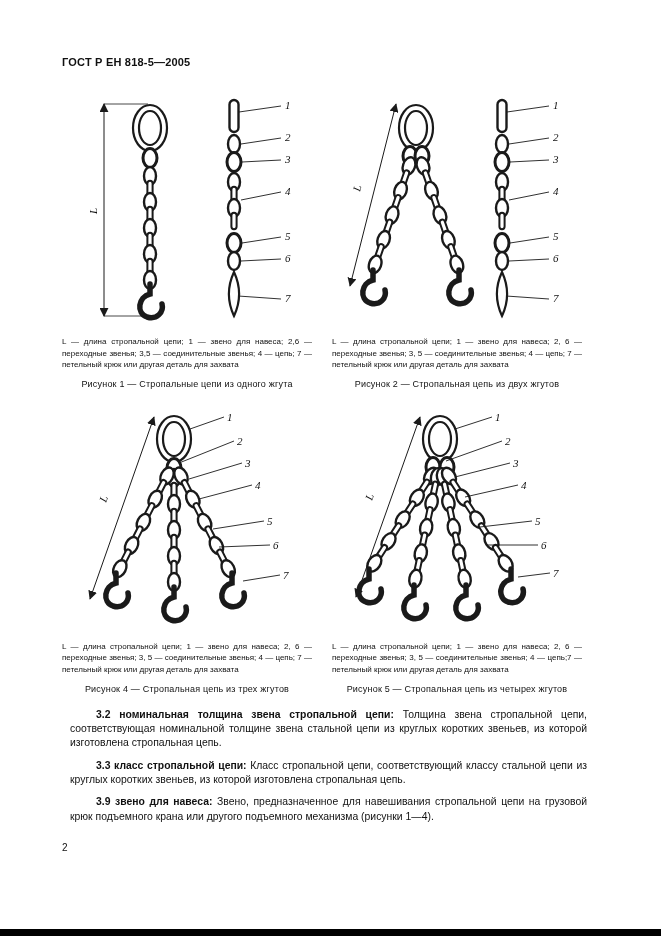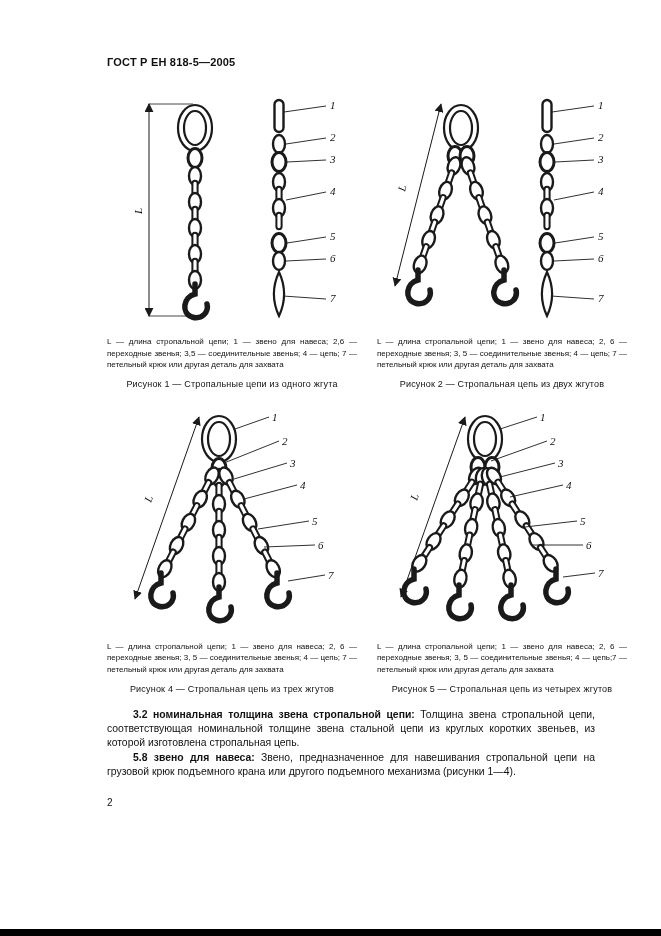--- a/index.html
+++ b/index.html
@@ -1,26 +1,26 @@
 <!DOCTYPE html>
 <html><head>
 <meta charset="utf-8">
 <style>
   *{box-sizing:border-box}
   html,body{margin:0;padding:0}
   body{width:661px;height:936px;background:#fff;font-family:"Liberation Sans",sans-serif;color:#111;position:relative;overflow:hidden}
-  .page{padding:56px 66px 0 107px}
+  .page{padding:56px 66px 0 62px}
   .doc-number{font-size:11px;font-weight:bold;letter-spacing:.2px}
   .fig-grid{margin-top:20px;display:grid;grid-template-columns:250px 250px;column-gap:20px;row-gap:16px}
   .figure{display:flex;flex-direction:column;align-items:center}
   .figsvg{display:block}
   .legend{margin:8px 8px 0;font-size:8px;line-height:1.45;text-align:justify;width:100%}
   .caption{margin:8px 0 0;font-size:9px;text-align:center;white-space:nowrap;letter-spacing:.2px}
   .body-text{margin-top:14px}
-  .body-p{margin:0;font-size:10.4px;line-height:1.38;text-align:justify;text-indent:26px}
+  .body-p{margin:8px;font-size:10.4px;line-height:1.38;text-align:justify;text-indent:26px}
   .page-num{margin-top:18px;font-size:10px}
   .bottom-bar{position:absolute;left:0;right:0;bottom:0;height:7px;background:#000}
   .co{font:italic 11px "Liberation Serif",serif;fill:#111}
   .dimt{font:italic 11px "Liberation Serif",serif;fill:#111}
 </style>
 </head>
 <body>
 
 <svg width="0" height="0" style="position:absolute" aria-hidden="true">
   <defs>
@@ -249,20 +249,21 @@
         </g>
       </svg>
       <p class="legend">L — длина стропальной цепи; 1 — звено для навеса; 2, 6 — переходные звенья; 3, 5 — соединительные звенья; 4 — цепь;7 — петельный крюк или другая деталь для захвата</p>
       <p class="caption">Рисунок 5 — Стропальная цепь из четырех жгутов</p>
     </div>
 
   </div>
 
   <div class="body-text">
     <p class="body-p"><b>3.2 номинальная толщина звена стропальной цепи:</b> <span>Толщина звена стропальной цепи, соответствующая номинальной толщине звена стальной цепи из круглых коротких звеньев, из которой изготовлена стропальная цепь.</span></p>
-    <p class="body-p"><b>5.8 звено для навеса:</b> <span>Звено, предназначенное для навешивания стропальной цепи на грузовой крюк подъемного крана или другого подъемного механизма (рисунки 1—4).</span></p>
+    <p class="body-p"><b>3.3 класс стропальной цепи:</b> <span>Класс стропальной цепи, соответствующий классу стальной цепи из круглых коротких звеньев, из которой изготовлена стропальная цепь.</span></p>
+    <p class="body-p"><b>3.9 звено для навеса:</b> <span>Звено, предназначенное для навешивания стропальной цепи на грузовой крюк подъемного крана или другого подъемного механизма (рисунки 1—4).</span></p>
   </div>
 
   <div class="page-num">2</div>
 
 </div>
 
 <div class="bottom-bar"></div>
 
 </body></html>

